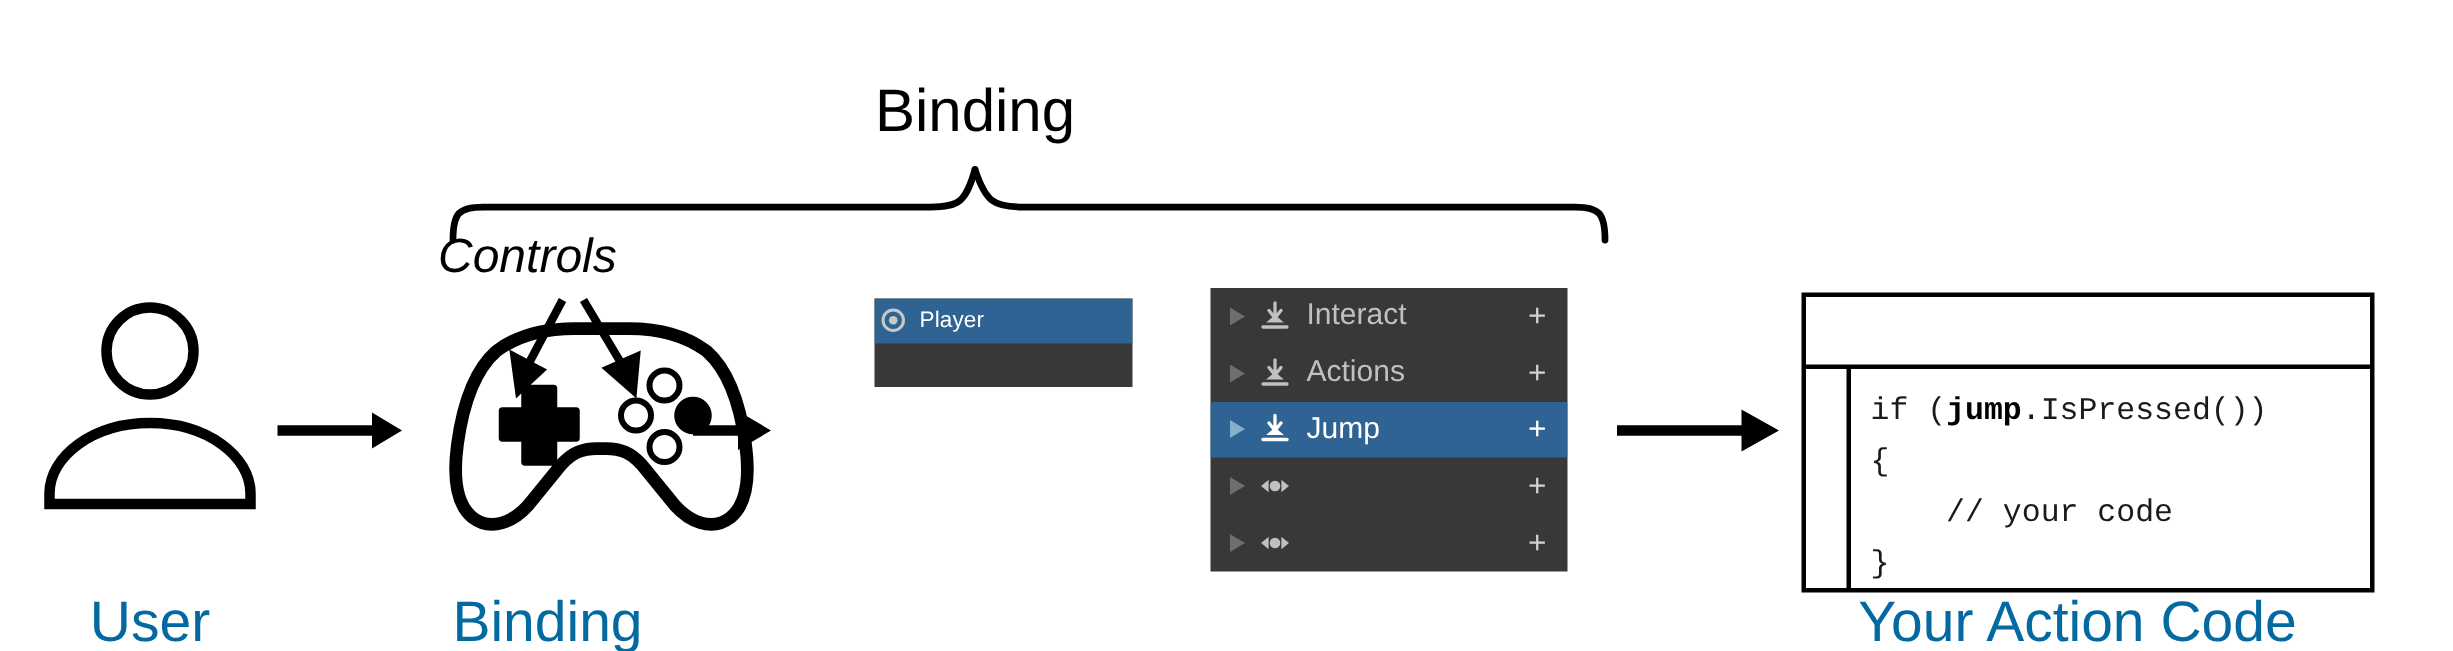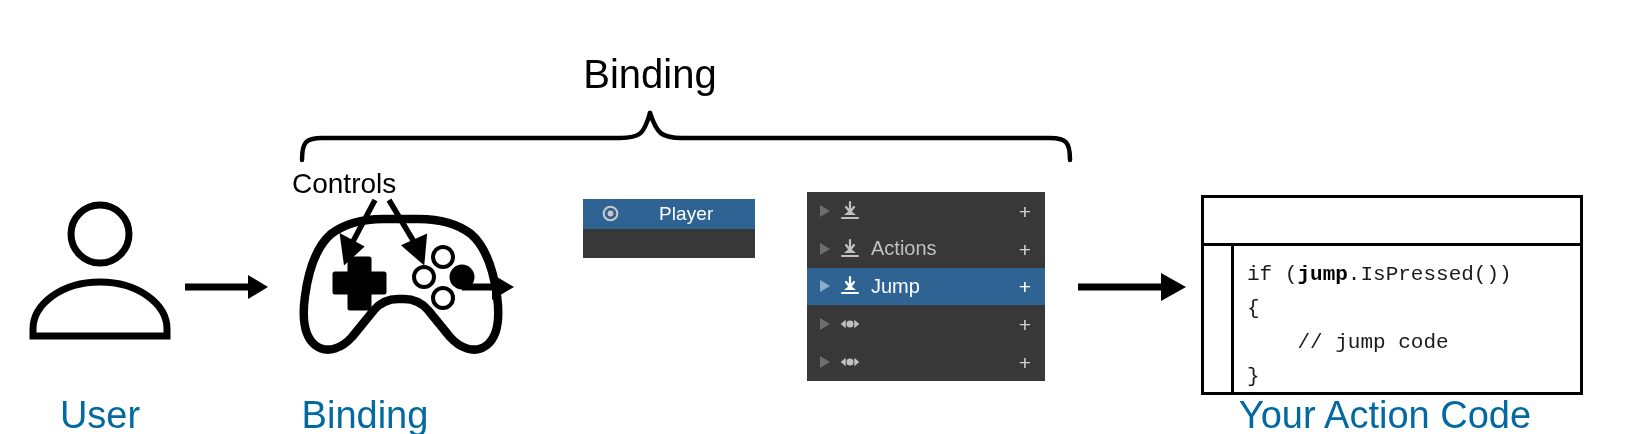--- a/index.html
+++ b/index.html
@@ -25,22 +25,23 @@
     white-space: nowrap;
     line-height: 1;
   }
   #binding-label {
     left: 0; top: 12px;
     width: 1300px;
     text-align: center;
     font-size: 40px;
   }
   #controls-label {
-    left: 292px; top: 128px;
-    font-size: 28px;
+    left: 292px; top: 112px;
+    font-size: 32px;
+    font-style: italic;
   }
 
   
   .caption {
     position: absolute;
     top: 352px;
     color: #0369a1;
     font-size: 38px;
     text-align: center;
     white-space: nowrap;
@@ -62,26 +63,25 @@
     background: #383838;
     overflow: hidden;
   }
   #actionmap-panel { left: 583px; top: 157px; width: 172px; height: 59px; }
   #actions-panel   { left: 807px; top: 150px; width: 238px; height: 189px; }
 
   .map-row {
     height: 29.5px;
     display: flex;
     align-items: center;
-    padding-left: 19px;
+    padding-left: 4px;
     box-sizing: border-box;
     color: #c8c8c8;
-    font-size: 19px;
+    font-size: 15px;
     letter-spacing: .1px;
-    gap: 31px;
   }
   .map-row.selected { background: #2f6394; color: #ffffff; }
 
   .map-icon {
     width: 17px; height: 17px;
     margin-right: 9px;
     flex: 0 0 auto;
   }
 
   .action-row {
@@ -252,20 +252,21 @@
             <polygon points="2,2 12,8 2,14" fill="#6e6e6e"></polygon>
           </svg>
       </span>
       <span class="act-icon">
         <svg width="22" height="22" viewBox="0 0 22 22">
           <path d="M11 2 L11 10 M11 12 L7 7 M11 12 L15 7" stroke="#c0c0c0" stroke-width="2.2" fill="none" stroke-linecap="round"></path>
           <polygon points="11,10 17,15 5,15" fill="#c0c0c0"></polygon>
           <line x1="3" y1="18" x2="19" y2="18" stroke="#c0c0c0" stroke-width="2.2" stroke-linecap="round"></line>
         </svg>
       </span>
+      <span class="act-label">Interact</span>
       <span class="plus-btn">+</span>
     </div>
 
     <div class="action-row">
       <span class="foldout">
         <svg width="14" height="16" viewBox="0 0 14 16">
             <polygon points="2,2 12,8 2,14" fill="#6e6e6e"></polygon>
           </svg>
       </span>
       <span class="act-icon">
@@ -326,21 +327,21 @@
         </svg>
       </span>
       <span class="plus-btn">+</span>
     </div>
   </div>
 
   <div id="code-window">
     <div id="code-titlebar"></div>
     <div id="code-body">
       <div id="code-gutter"></div>
-      <div id="code-lines"><div class="code-line"><span>if (</span><span class="code-bold">jump</span><span>.IsPressed())</span></div><div class="code-line"><span>{</span></div><div class="code-line"><span>    // jump code</span></div><div class="code-line"><span>}</span></div></div>
+      <div id="code-lines"><div class="code-line"><span>if (</span><span class="code-bold">jump</span><span>.IsPressed())</span></div><div class="code-line"><span>{</span></div><div class="code-line"><span>    // your code</span></div><div class="code-line"><span>}</span></div></div>
     </div>
   </div>
 
   <div class="caption" style="left:0px;  width:200px;">User</div>
   <div class="caption" style="left:250px; width:230px;">Binding</div>
   <div class="caption" style="left:1150px;width:470px;">Your Action Code</div>
 
 </div>
 
 </body></html>

